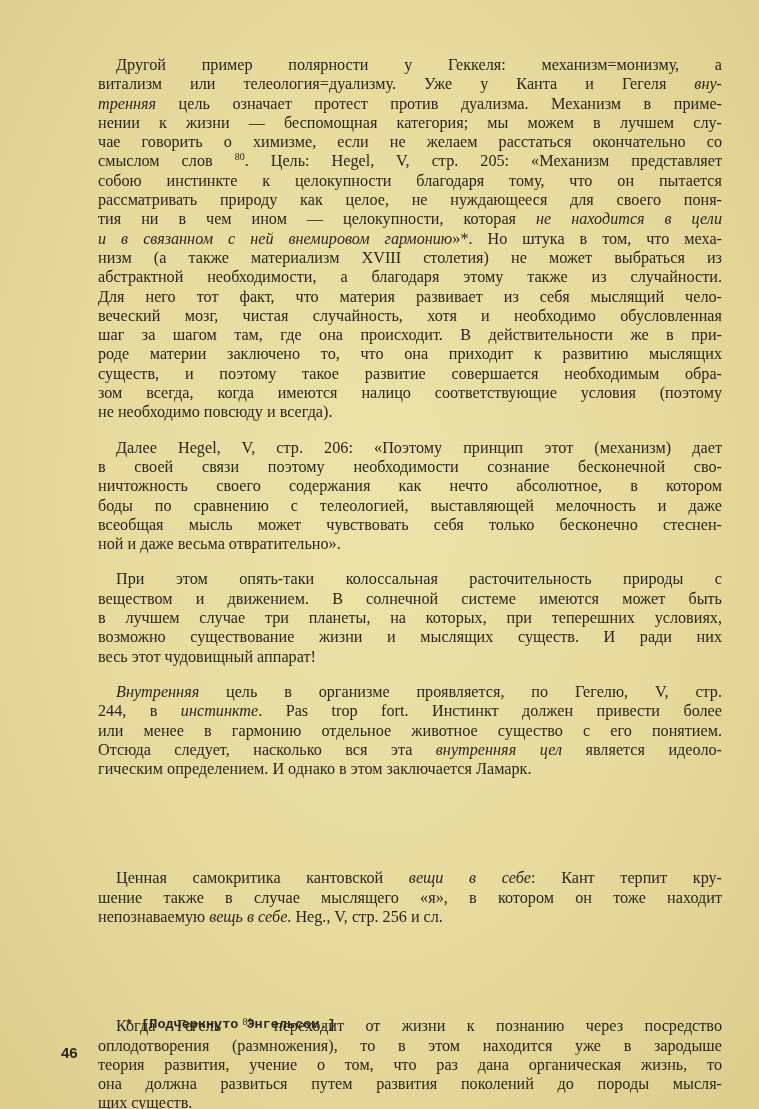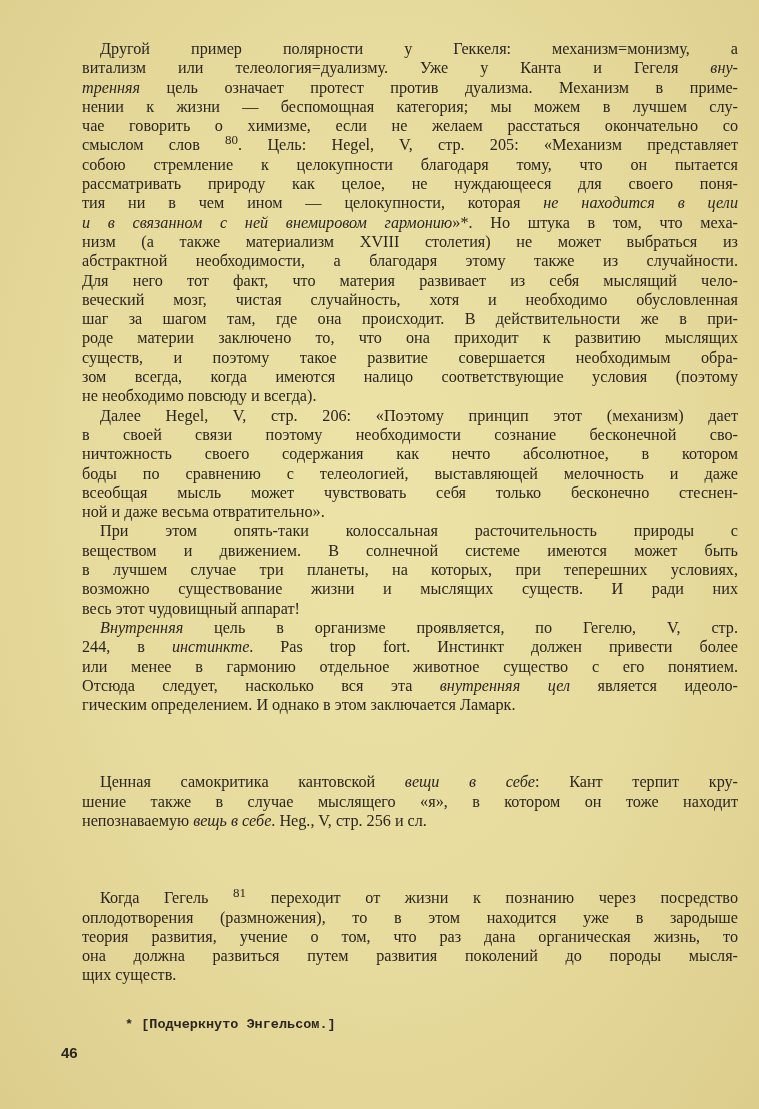--- a/index.html
+++ b/index.html
@@ -11,23 +11,23 @@
     position: relative;
   }
   .page { position: absolute; left: 82px; top: 40px; width: 656px; }
   .line {
     display: block; height: 19.3px; line-height: 19.3px;
     font-size: 16.2px; white-space: nowrap;
     text-align: justify; text-align-last: justify;
   }
   .line.last { text-align-last: left; }
   .line.indent { padding-left: 18px; }
-  .para { margin: 0; }
+  .para { margin: 16px; }
   i { font-style: italic; }
-  sup { font-size: 13px; vertical-align: 6px; line-height: 0; }
+  sup { font-size: 10px; vertical-align: 6px; line-height: 0; }
   .gap1 { height: 58px; }
   .gap2 { height: 58px; }
   .footnote {
     position: absolute; left: 125px; top: 1017px;
     font-family: Liberation Mono, monospace; font-size: 13.5px; font-weight: bold;
     color: #2a2620;
   }
   .page-number {
     position: absolute; left: 61px; top: 1044px;
     font-family: "Liberation Sans", sans-serif; font-size: 15px; font-weight: bold;
@@ -38,21 +38,21 @@
 <body>
 
 <div class="page">
   <div class="para">
       <span class="line indent">Другой пример полярности у Геккеля: механизм=монизму, а</span>
       <span class="line">витализм или телеология=дуализму. Уже у Канта и Гегеля <i>вну-</i></span>
       <span class="line"><i>тренняя</i> цель означает протест против дуализма. Механизм в приме-</span>
       <span class="line">нении к жизни — беспомощная категория; мы можем в лучшем слу-</span>
       <span class="line">чае говорить о химизме, если не желаем расстаться окончательно со</span>
       <span class="line">смыслом слов <sup>80</sup>. Цель: Hegel, V, стр. 205: «Механизм представляет</span>
-      <span class="line">собою стремление к целокупности благодаря тому, что он пытается</span>
+      <span class="line">собою инстинкте к целокупности благодаря тому, что он пытается</span>
       <span class="line">рассматривать природу как целое, не нуждающееся для своего поня-</span>
       <span class="line">тия ни в чем ином — целокупности, которая <i>не находится в цели</i></span>
       <span class="line"><i>и в связанном с ней внемировом гармонию</i>»*. Но штука в том, что меха-</span>
       <span class="line">низм (а также материализм XVIII столетия) не может выбраться из</span>
       <span class="line">абстрактной необходимости, а благодаря этому также из случайности.</span>
       <span class="line">Для него тот факт, что материя развивает из себя мыслящий чело-</span>
       <span class="line">веческий мозг, чистая случайность, хотя и необходимо обусловленная</span>
       <span class="line">шаг за шагом там, где она происходит. В действительности же в при-</span>
       <span class="line">роде материи заключено то, что она приходит к развитию мыслящих</span>
       <span class="line">существ, и поэтому такое развитие совершается необходимым обра-</span>

